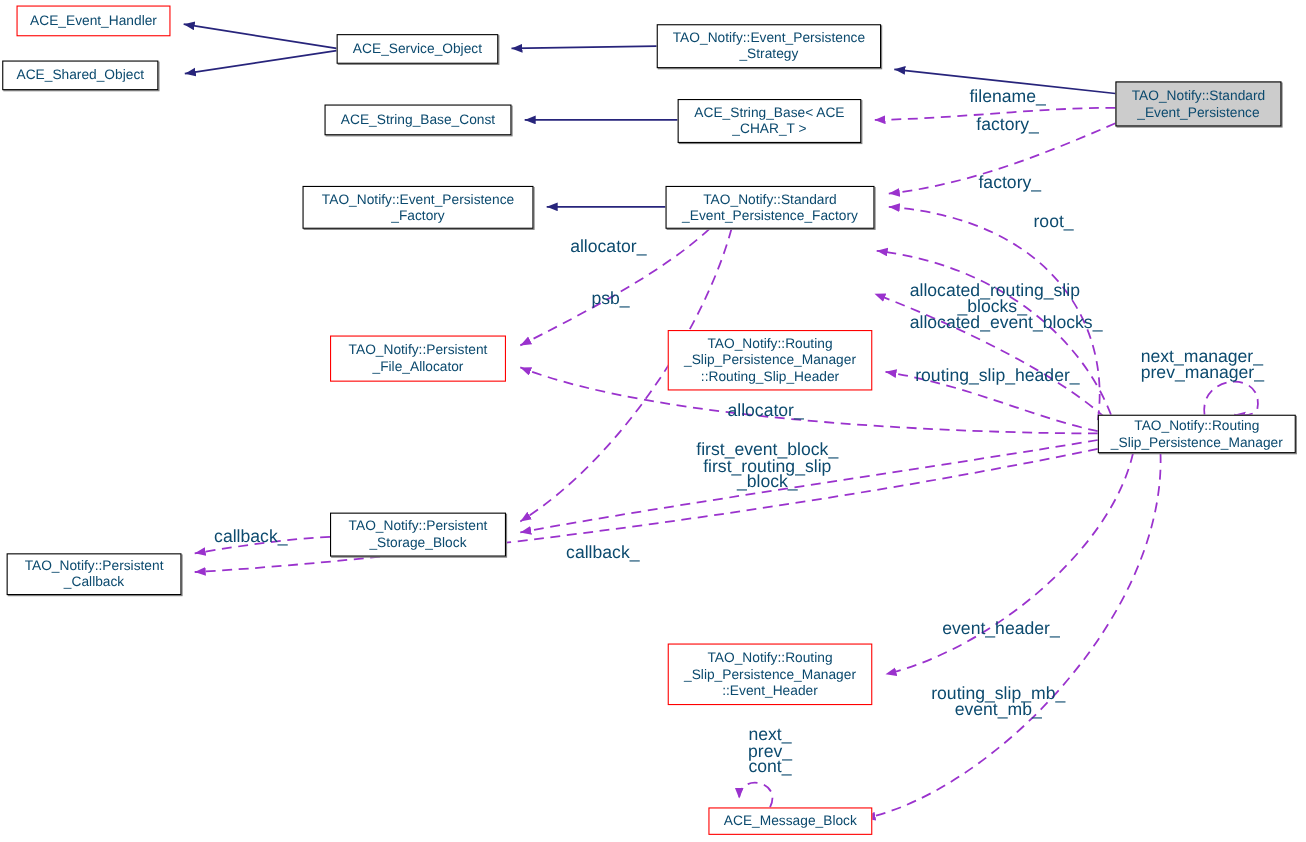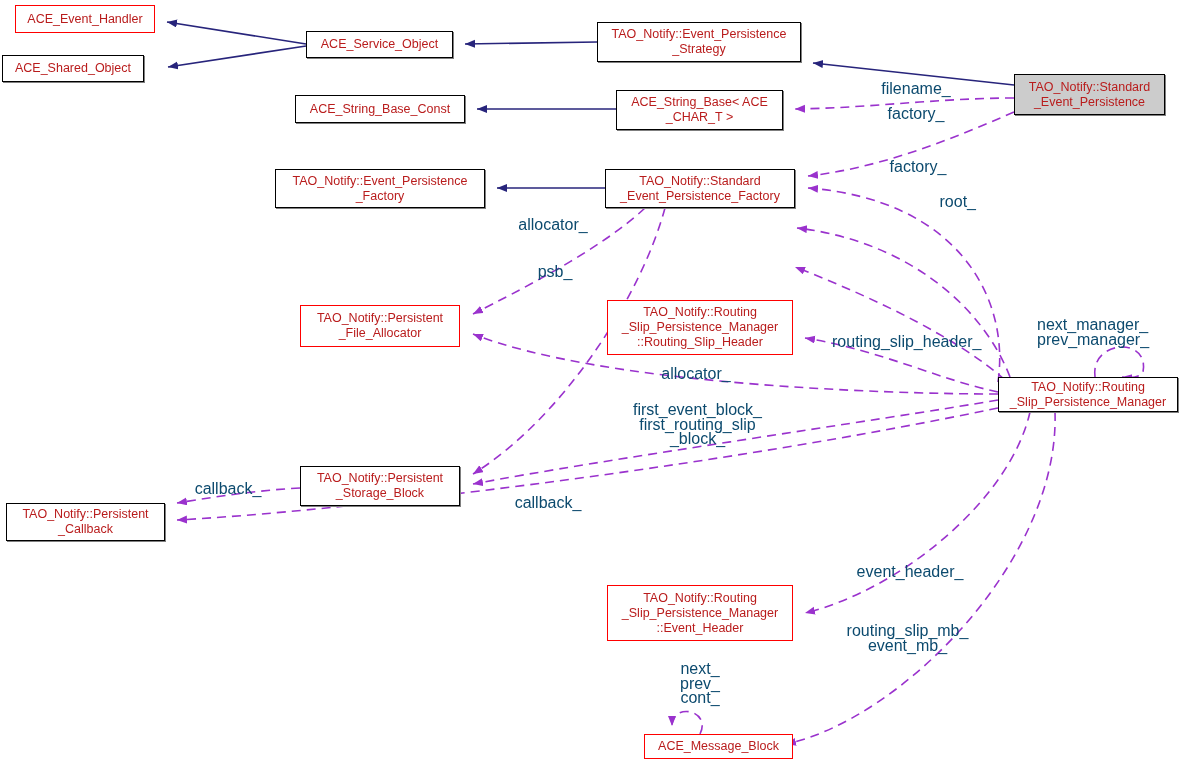--- a/index.html
+++ b/index.html
@@ -1,21 +1,21 @@
 <!DOCTYPE html>
 <html><head>
 <meta charset="utf-8">
 <style>
   html,body{margin:0;padding:0;background:#ffffff;}
   body{font-family:"Liberation Sans","DejaVu Sans",sans-serif;}
   #diagram-root{position:relative;width:1187px;height:765px;background:#fff;overflow:hidden;}
   svg#edges{position:absolute;left:0;top:0;width:1187px;height:765px;}
   .node{position:absolute;box-sizing:border-box;display:flex;align-items:center;justify-content:center;
         text-align:center;background:#ffffff;border:1px solid #000;font-size:12.5px;line-height:15px;
-        color:#b91c1c;white-space:pre-line;padding:1px 3px;}
+        color:#0c4a6e;white-space:pre-line;padding:1px 3px;}
   .node.black{border:1px solid #000;box-shadow:1px 1px 0 #7f7f7f;}
   .node.red{border:1px solid #ff0000;}
   .node.current{background:#cccccc;border:1px solid #000;box-shadow:1px 1px 0 #7f7f7f;}
   .edge-label{position:absolute;font-size:16px;line-height:14.5px;color:#0c4a6e;white-space:pre-line;
               text-align:center;background:transparent;}
 </style>
 </head>
 <body>
 
 <div id="diagram-root">
@@ -91,20 +91,23 @@
 _Slip_Persistence_Manager
 ::Event_Header</div>
   <div class="node red" style="left:644px;top:734px;width:149px;height:25px;">ACE_Message_Block</div>
 
   <div class="edge-label" style="left:868px;top:82px;width:96px;">filename_</div>
   <div class="edge-label" style="left:868px;top:107px;width:96px;">factory_</div>
   <div class="edge-label" style="left:870px;top:160px;width:96px;">factory_</div>
   <div class="edge-label" style="left:505px;top:218px;width:96px;">allocator_</div>
   <div class="edge-label" style="left:880px;top:195px;width:96px;text-align:right;">root_</div>
   <div class="edge-label" style="left:520px;top:265px;width:70px;">psb_</div>
+  <div class="edge-label" style="left:827px;top:258px;width:150px;">allocated_routing_slip
+_blocks_
+allocated_event_blocks_</div>
   <div class="edge-label" style="left:1037px;top:318px;width:110px;">next_manager_
 prev_manager_</div>
   <div class="edge-label" style="left:832px;top:335px;width:135px;">routing_slip_header_</div>
   <div class="edge-label" style="left:648px;top:367px;width:96px;">allocator_</div>
   <div class="edge-label" style="left:630px;top:403px;width:135px;">first_event_block_
 first_routing_slip
 _block_</div>
   <div class="edge-label" style="left:188px;top:482px;width:80px;">callback_</div>
   <div class="edge-label" style="left:508px;top:496px;width:80px;">callback_</div>
   <div class="edge-label" style="left:855px;top:565px;width:110px;">event_header_</div>

